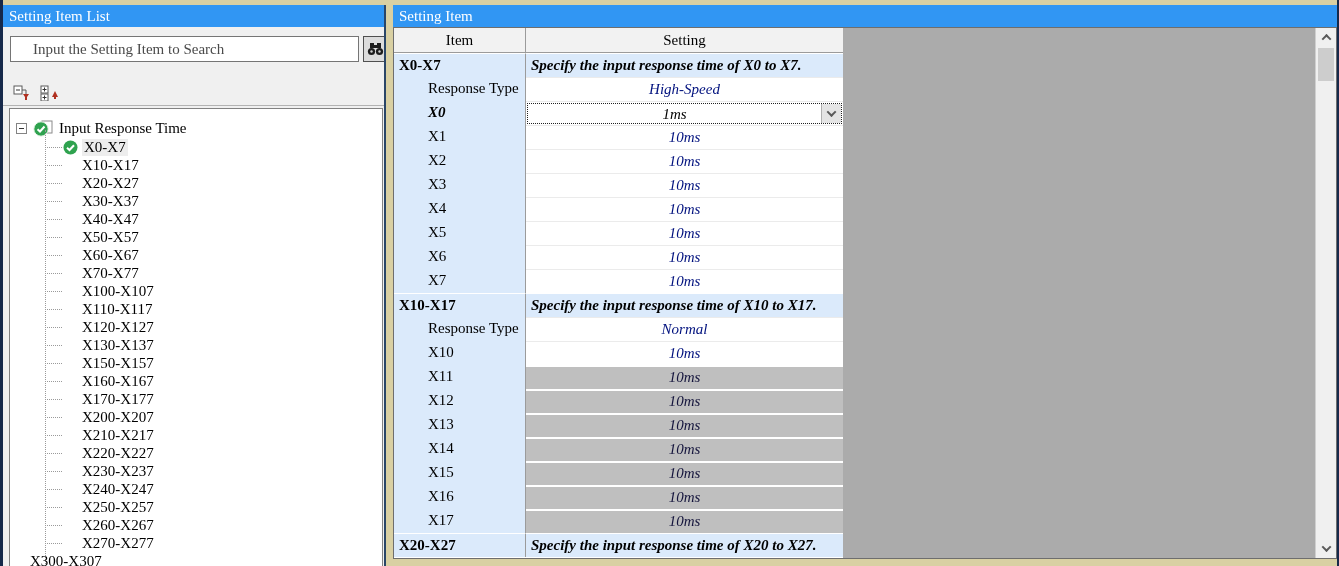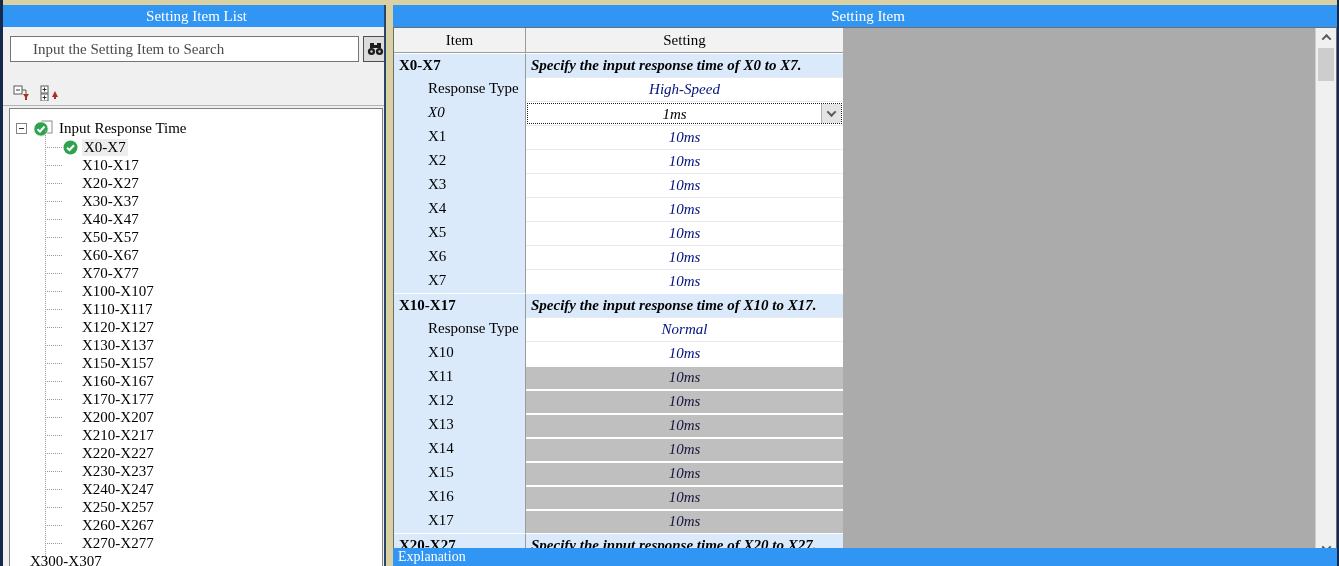--- a/index.html
+++ b/index.html
@@ -16,21 +16,21 @@
 
   
   .left-panel {
     position:absolute; left:3px; top:5px; width:383px; height:561px;
     background:var(--panel-bg,#f0f0f0);
     border-right:2px solid #2a4668;
     overflow:hidden;
   }
   .panel-title {
     height:22px; background:var(--accent,#3196f3); color:#fff;
-    font-size:15px; line-height:22px; padding-left:6px;text-align:center;
+    font-size:15px; line-height:22px; padding-left:6px;
   }
   .search-input {
     position:absolute; left:7px; top:31px; width:349px; height:26px;
     border:1px solid #757575; background:#fff;
     font-family:"Liberation Serif","DejaVu Serif",serif;
     font-size:15px; padding-left:22px; color:#333;
   }
   .search-input::placeholder { color:#4a4a4a; opacity:1; }
   .search-btn {
     position:absolute; left:360px; top:31px; width:24px; height:26px;
@@ -86,21 +86,21 @@
   .c-setting {
     flex:1; line-height:23px; text-align:center; color:var(--navy,#00117e);
     background:#fff; border-top:1px solid #ebebeb; overflow:hidden; white-space:nowrap;font-style:italic;
   }
   .trow.section .c-item { padding-left:5px; font-weight:bold; border-top:1px solid #fff; }
   .trow.section .c-setting {
     background:var(--item-blue,#dbeafb); color:#000; font-weight:bold;
     text-align:left; padding-left:5px; border-top:1px solid #fff;
   }
   .trow.disabled .c-setting { background:var(--dis-gray,#bfbfbf); color:#14143c; border-top:2px solid #fff; line-height:21px; }
-  .c-item.emph { font-weight:normal; font-style:italic; }
+  .c-item.emph { font-weight:bold; font-style:italic; }
   .trow.combo .c-setting { position:relative; padding:0; color:#000; }
   .combo-box { position:absolute; left:1px; right:1px; top:1px; bottom:1px; border:1px dotted #222; display:flex; background:#fff; }
   .combo-text { flex:1; text-align:center; line-height:20px; color:#000; }
   .combo-btn {
     width:20px; background:#e4e4e4; border-left:1px solid #b0b0b0;
     display:flex; align-items:center; justify-content:center; cursor:pointer;
   }
   .chev { width:7px; height:7px; border-right:2px solid #5a5a5a; border-bottom:2px solid #5a5a5a; }
   .chev.down { transform:rotate(45deg) translate(-1px,-1px); }
   .chev.up { transform:rotate(-135deg) translate(-1px,-1px); }
@@ -388,14 +388,13 @@
       <div class="scroll-arrow up">
           <span class="chev up"></span>
         </div>
       <div class="scroll-thumb"></div>
       <div class="scroll-arrow down">
           <span class="chev down"></span>
         </div>
     </div>
   </div>
 
-  <div class="explanation-bar">Explanation</div>
 </div>
 
 </body></html>

